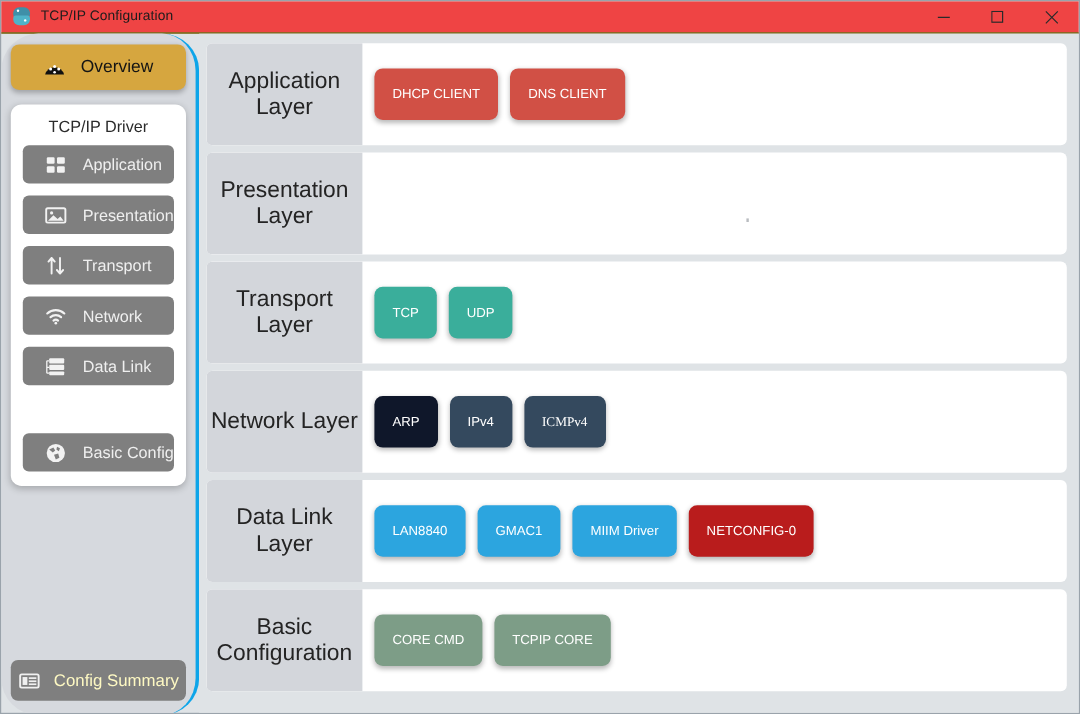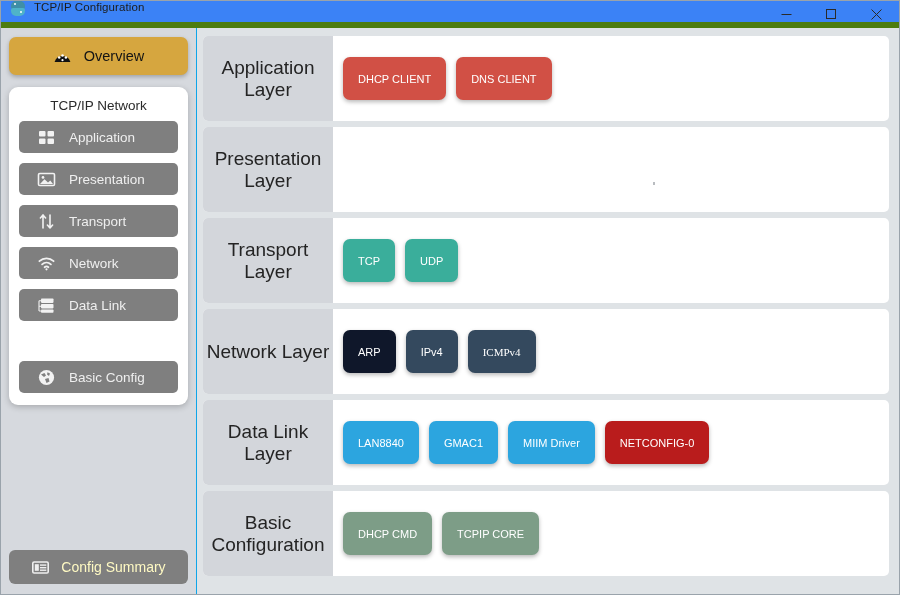--- a/index.html
+++ b/index.html
@@ -7,39 +7,40 @@
     width:900px;height:595px;overflow:hidden;
     font-family:"Liberation Sans", sans-serif;
     background:#ffffff;
   }
   .window{
     position:relative;width:900px;height:595px;box-sizing:border-box;
     border:1px solid #9aa3ab;background:#dfe3e6;overflow:hidden;
   }
   
   .titlebar{
-    height:27px;background:#3b82f6;display:flex;
-    border-bottom:6px solid #4d7c0f;box-sizing:border-box;
+    height:27px;background:#ef4444;display:flex;align-items:center;
+    border-bottom:1px solid #4d7c0f;box-sizing:border-box;
   }
   .app-icon{width:16px;height:16px;margin-left:9px;margin-right:8px;position:relative;flex:none;}
   .app-icon .pyA{position:absolute;left:1px;top:0px;width:14px;height:8px;border-radius:5px 5px 2px 2px;background:#3f8fa8;}
   .app-icon .pyB{position:absolute;left:1px;top:7px;width:14px;height:8px;border-radius:2px 2px 5px 5px;background:#4fb3c9;}
   .app-icon .dot1{position:absolute;left:4px;top:2px;width:2px;height:2px;border-radius:50%;background:#ffffff;}
   .app-icon .dot2{position:absolute;left:10px;top:10px;width:2px;height:2px;border-radius:50%;background:#ffffff;}
   .title-text{font-size:11.5px;color:#1c1c1c;letter-spacing:.1px;}
   .win-controls{margin-left:auto;display:flex;height:27px;}
   .wc{width:45px;height:27px;display:flex;align-items:center;justify-content:center;}
   .wc svg{display:block;}
   
   .content{display:flex;height:568px;box-sizing:border-box;}
   
   .sidebar{
-    width:196px;flex:none;background:#d6d9de;box-sizing:border-box;
+    width:165px;flex:none;background:#d6d9de;box-sizing:border-box;
     padding:9px 8px 0 8px;display:flex;flex-direction:column;
-    border-right:1px solid #0ea5e9;
+    border-right:3px solid #0ea5e9;
+    border-radius:31px;
   }
   .overview-btn{
     height:38px;border-radius:7px;background:#d6a63f;
     display:flex;align-items:center;justify-content:center;gap:12px;
     box-shadow:0 2px 4px rgba(0,0,0,.25);cursor:pointer;
   }
   .overview-btn .label{font-size:14.5px;color:#141414;}
   .gauge{width:19px;height:19px;position:relative;}
   .layers-card{
     margin-top:12px;background:#ffffff;border-radius:9px;
@@ -133,21 +134,21 @@
             <circle cx="6.2" cy="10.6" r="1.25" fill="#fff"></circle>
             <circle cx="9.5" cy="8.4" r="1.25" fill="#fff"></circle>
             <circle cx="12.9" cy="10.6" r="1.25" fill="#fff"></circle>
             <circle cx="9.5" cy="13.2" r="1.1" fill="#fff"></circle>
           </svg>
         </span>
         <span class="label">Overview</span>
       </div>
 
       <div class="layers-card">
-        <div class="layers-title">TCP/IP Network</div>
+        <div class="layers-title">TCP/IP Driver</div>
 
         <div class="layer-btn">
           <span class="licon">
             <svg width="19" height="19" viewBox="0 0 19 19">
               <rect x="2" y="3" width="6.5" height="5.5" rx="1" fill="#f2f2f2"></rect>
               <rect x="10.5" y="3" width="6.5" height="5.5" rx="1" fill="#f2f2f2"></rect>
               <rect x="2" y="10.5" width="6.5" height="5.5" rx="1" fill="#f2f2f2"></rect>
               <rect x="10.5" y="10.5" width="6.5" height="5.5" rx="1" fill="#f2f2f2"></rect>
             </svg>
           </span>
@@ -262,20 +263,20 @@
           <div class="row-items">
             <div class="chip" style="background: rgb(44, 165, 223);">LAN8840</div>
             <div class="chip" style="background: rgb(44, 165, 223);">GMAC1</div>
             <div class="chip" style="background: rgb(44, 165, 223);">MIIM Driver</div>
             <div class="chip" style="background: #b91c1c;">NETCONFIG-0</div>
           </div>
         </div>
         <div class="layer-row">
           <div class="row-label">Basic Configuration</div>
           <div class="row-items">
-            <div class="chip" style="background: rgb(125, 157, 135);">DHCP CMD</div>
+            <div class="chip" style="background: rgb(125, 157, 135);">CORE CMD</div>
             <div class="chip" style="background: rgb(125, 157, 135);">TCPIP CORE</div>
           </div>
         </div>
       </div>
 
   </div>
 </div>
 
 </body></html>

